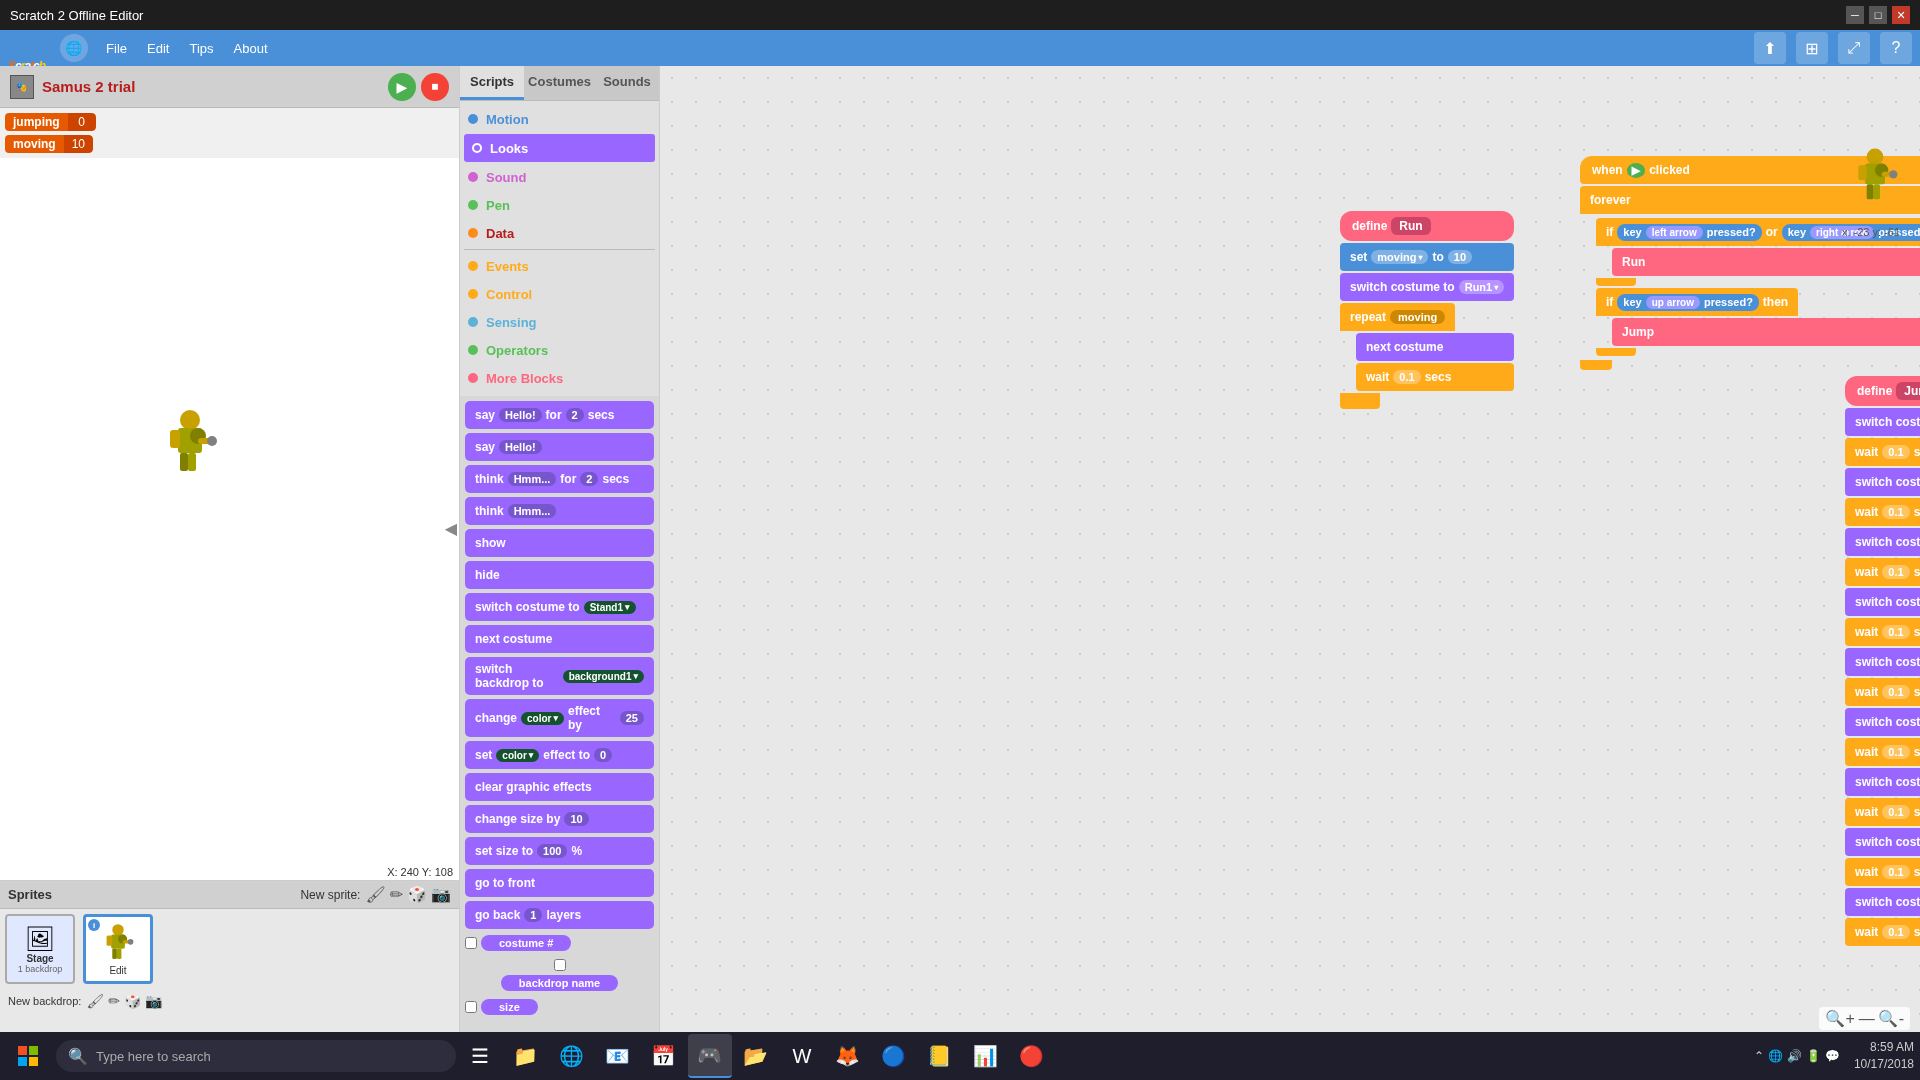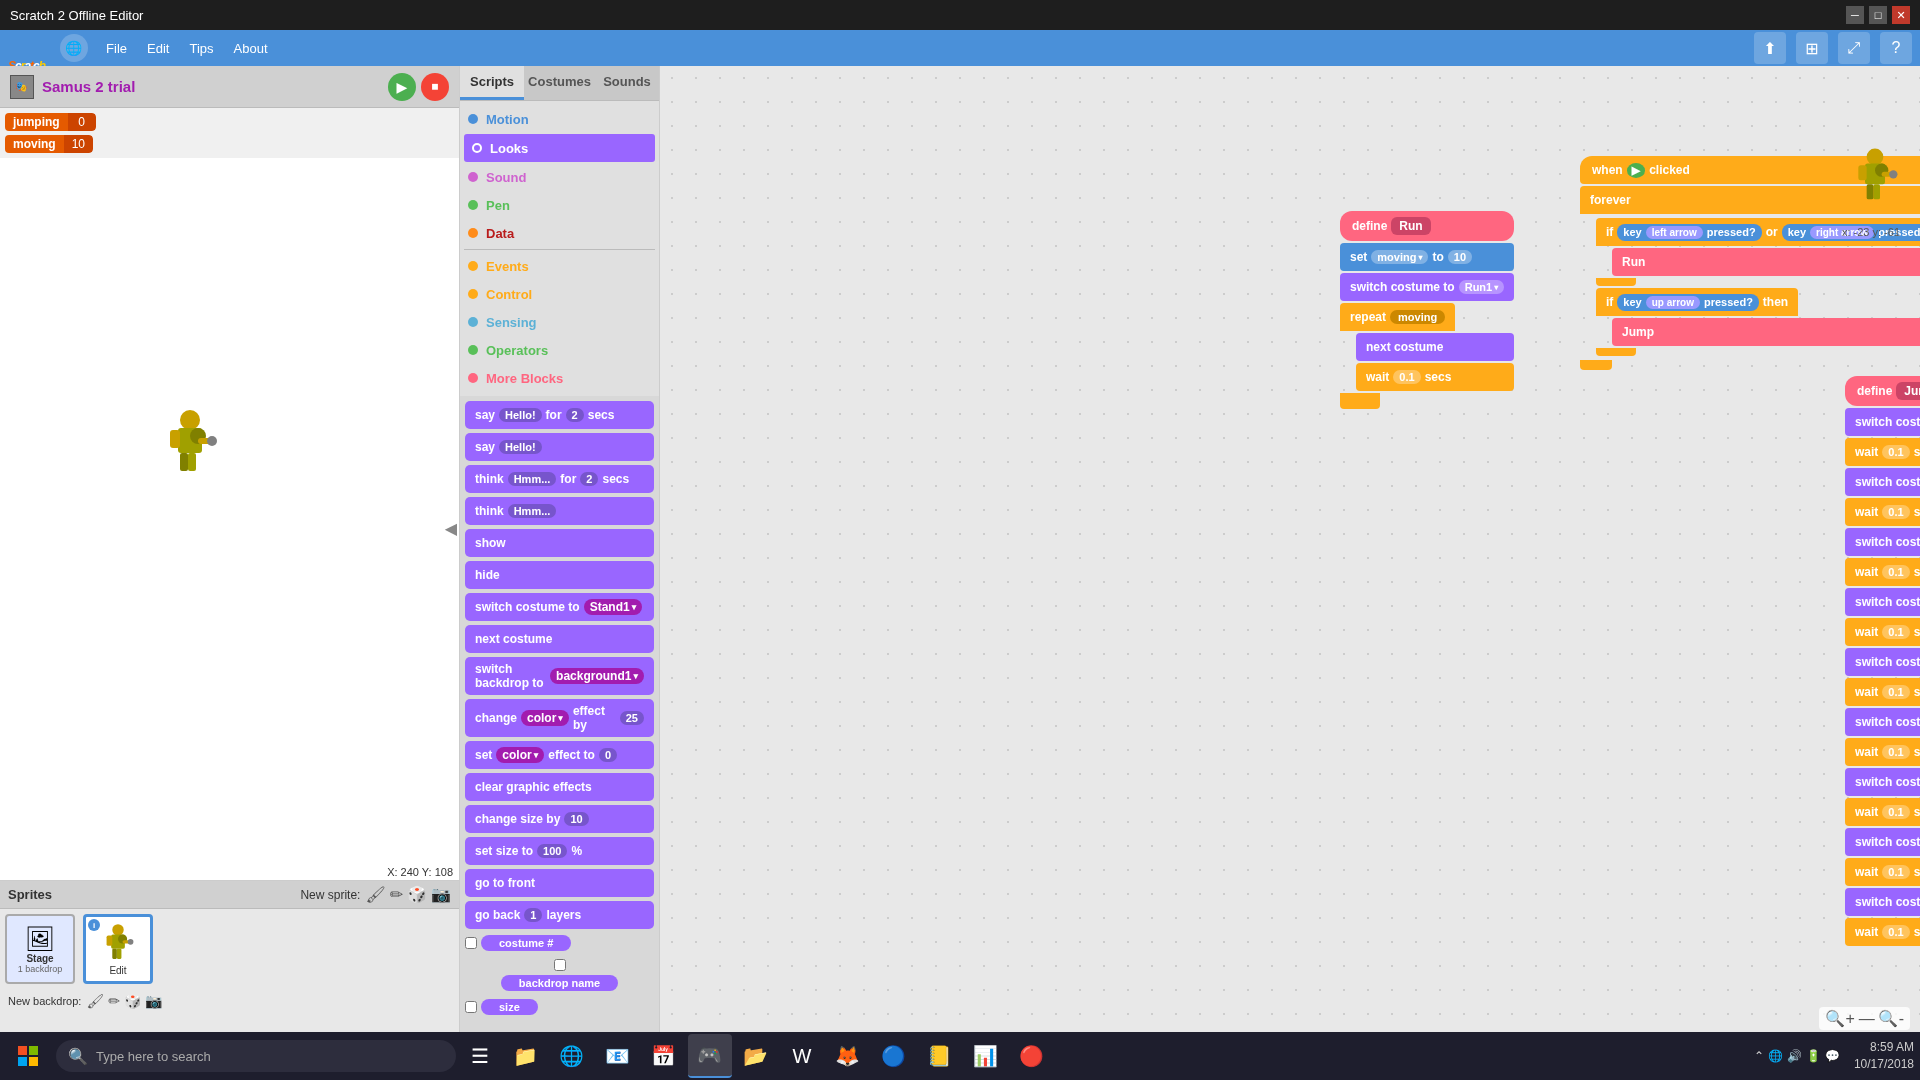--- a/index.html
+++ b/index.html
@@ -59,21 +59,21 @@
     #project-title-bar {
       background: #d0d0d0;
       height: 42px;
       display: flex;
       align-items: center;
       padding: 0 10px;
       border-bottom: 1px solid #bbb;
       gap: 8px;
     }
     #project-title-bar .sprite-icon { width: 24px; height: 24px; background: #888; border: 1px solid #555; display: flex; align-items: center; justify-content: center; font-size: 10px; color: white; }
-    #project-title-bar .project-name { font-size: 15px; font-weight: bold; color: #a21caf; }
+    #project-title-bar .project-name { font-size: 15px; font-weight: bold; color: #b91c1c; }
     #project-title-bar .ctrl-btns { margin-left: auto; display: flex; gap: 5px; }
     #project-title-bar .green-flag { background: #4caf50; border: none; color: white; width: 28px; height: 28px; border-radius: 50%; cursor: pointer; font-size: 14px; display: flex; align-items: center; justify-content: center; }
     #project-title-bar .stop-btn { background: #f44336; border: none; color: white; width: 28px; height: 28px; border-radius: 50%; cursor: pointer; font-size: 14px; display: flex; align-items: center; justify-content: center; }
 
     
     #variables-panel {
       padding: 5px;
       display: flex;
       flex-direction: column;
       gap: 4px;
@@ -287,24 +287,24 @@
     .block-purple { background: #9966ff; }
     .block-input {
       background: #7755cc;
       border-radius: 10px;
       padding: 1px 6px;
       font-size: 11px;
       color: white;
       display: inline-block;
     }
     .block-dropdown {
-      background: #a21caf;
+      background: #14532d;
       border-radius: 10px;
       padding: 1px 6px;
-      font-size: 12px;
+      font-size: 10px;
       color: white;
       display: inline-flex;
       align-items: center;
       gap: 2px;
     }
     .block-dropdown::after { content: '▾'; font-size: 9px; }
 
     
     #scripting-area {
       flex: 1;

